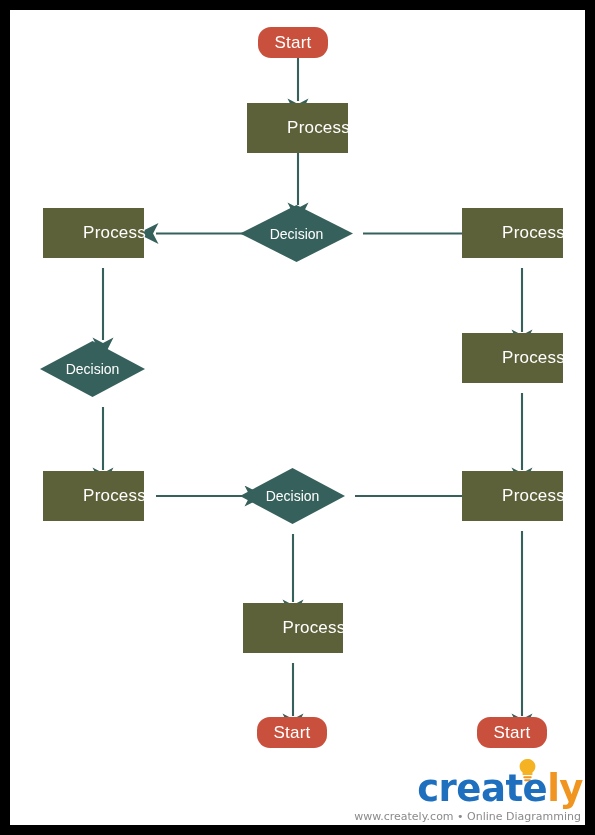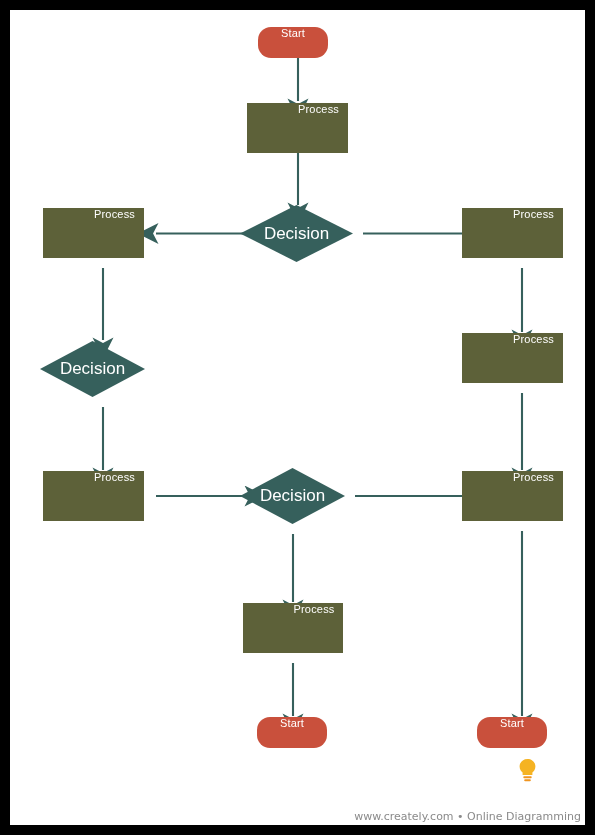--- a/index.html
+++ b/index.html
@@ -26,24 +26,24 @@
     width: 575px;
     height: 815px;
     background: #ffffff;
     overflow: hidden;
   }
   
   .shape {
     position: absolute;
     box-sizing: border-box;
     display: flex;
-    align-items: flex-start;
+    align-items: center;
     justify-content: center;
     color: #ffffff;
-    font-size: 11px;
+    font-size: 17px;
     letter-spacing: 0.2px;
     user-select: none;
   }
   .proc {
     background: #5d6139;
     padding-left: 42px;
   }
   .term {
     background: #c9503c;
     border-radius: 13px;
@@ -60,21 +60,21 @@
   .dec-label {
     position: absolute;
     left: 0;
     top: 0;
     width: 100%;
     height: 100%;
     display: flex;
     align-items: center;
     justify-content: center;
     color: #ffffff;
-    font-size: 17px;
+    font-size: 14px;
     pointer-events: none;
     user-select: none;
   }
   #edges {
     position: absolute;
     left: 0;
     top: 0;
     width: 575px;
     height: 815px;
   }
@@ -222,18 +222,19 @@
       <span>Start</span>
     </div>
 
     <div id="brand">
       <div id="logo-row">
         <svg id="bulb" viewBox="0 0 17 23" xmlns="http://www.w3.org/2000/svg">
           <path d="M8.5,0 C4.0,0 0.6,3.3 0.6,7.4 C0.6,10.2 2.2,12.2 3.6,13.6 L3.6,16.0 L13.4,16.0 L13.4,13.6 C14.8,12.2 16.4,10.2 16.4,7.4 C16.4,3.3 13.0,0 8.5,0 Z" fill="#f5b323"></path>
           <rect x="4.3" y="17.2" width="8.4" height="2.0" rx="0.9" fill="#f0951f"></rect>
           <rect x="5.2" y="20.2" width="6.6" height="2.0" rx="0.9" fill="#f0951f"></rect>
         </svg>
+        <div id="logo-word"><span class="logo-blue">creat</span><span class="logo-blue">e</span><span class="logo-orange">ly</span></div>
       </div>
       <div id="tagline">www.creately.com • Online Diagramming</div>
     </div>
 
   </div>
 </div>
 
 </body></html>

